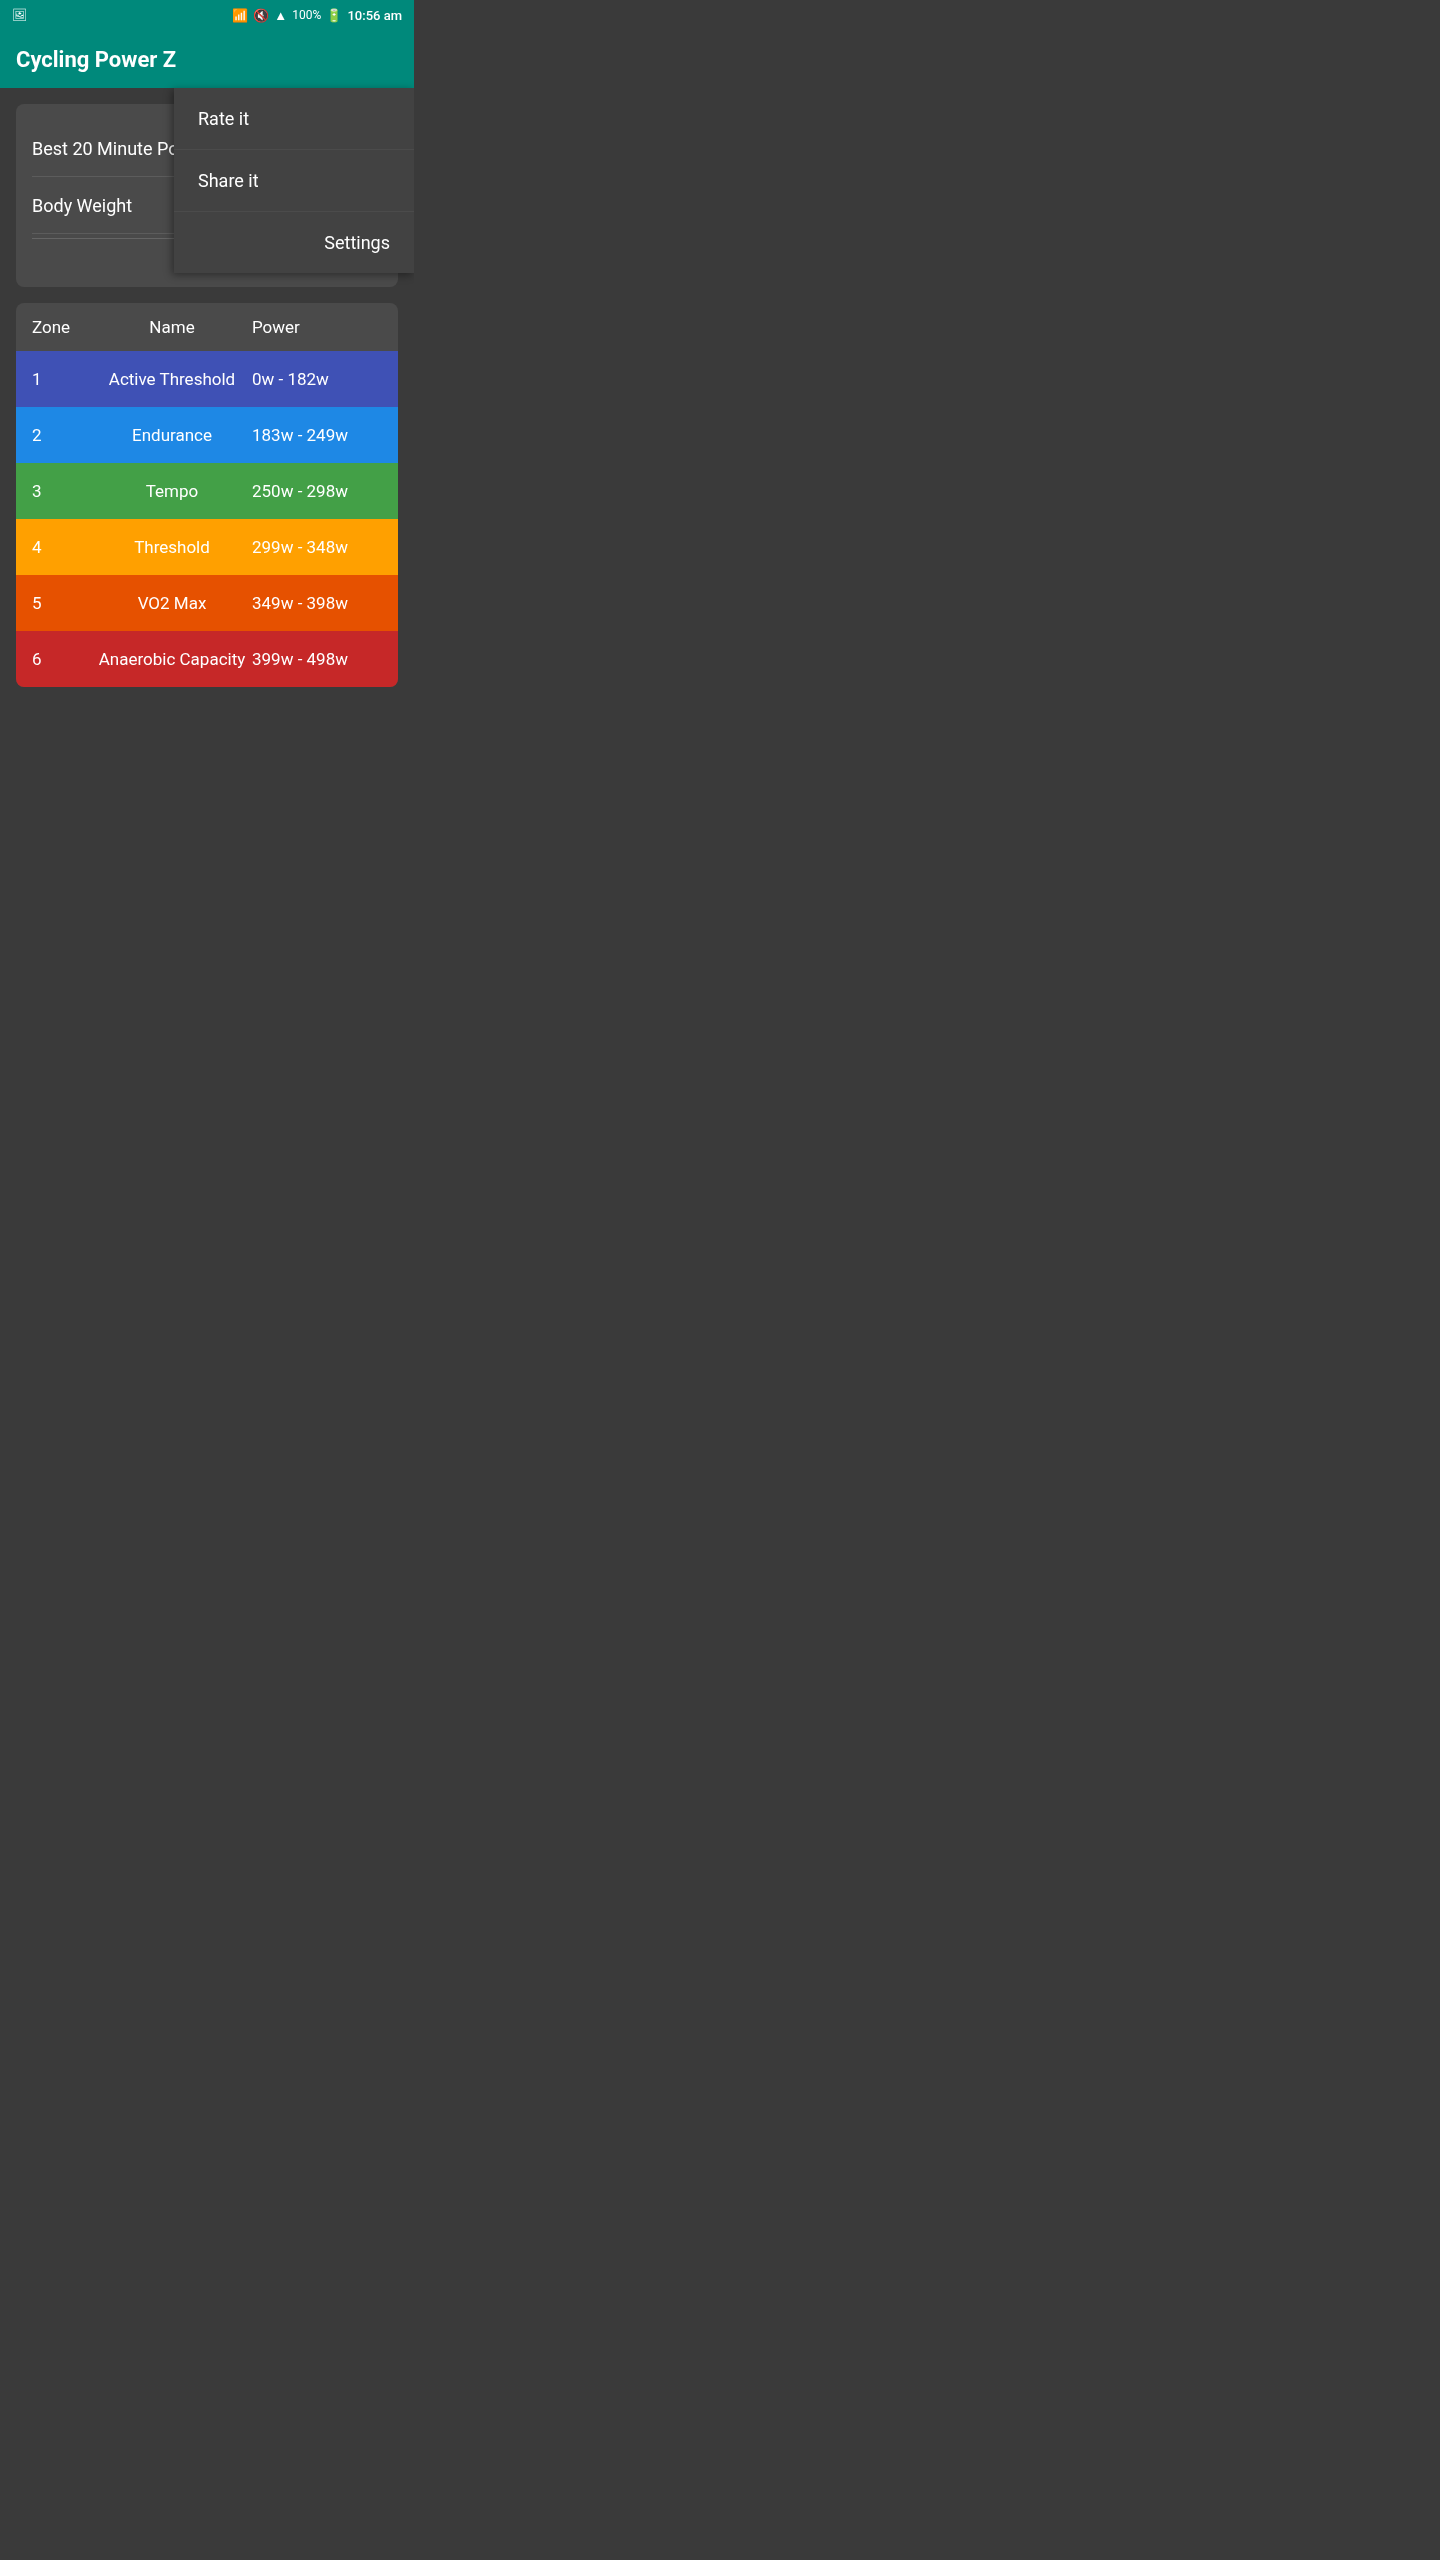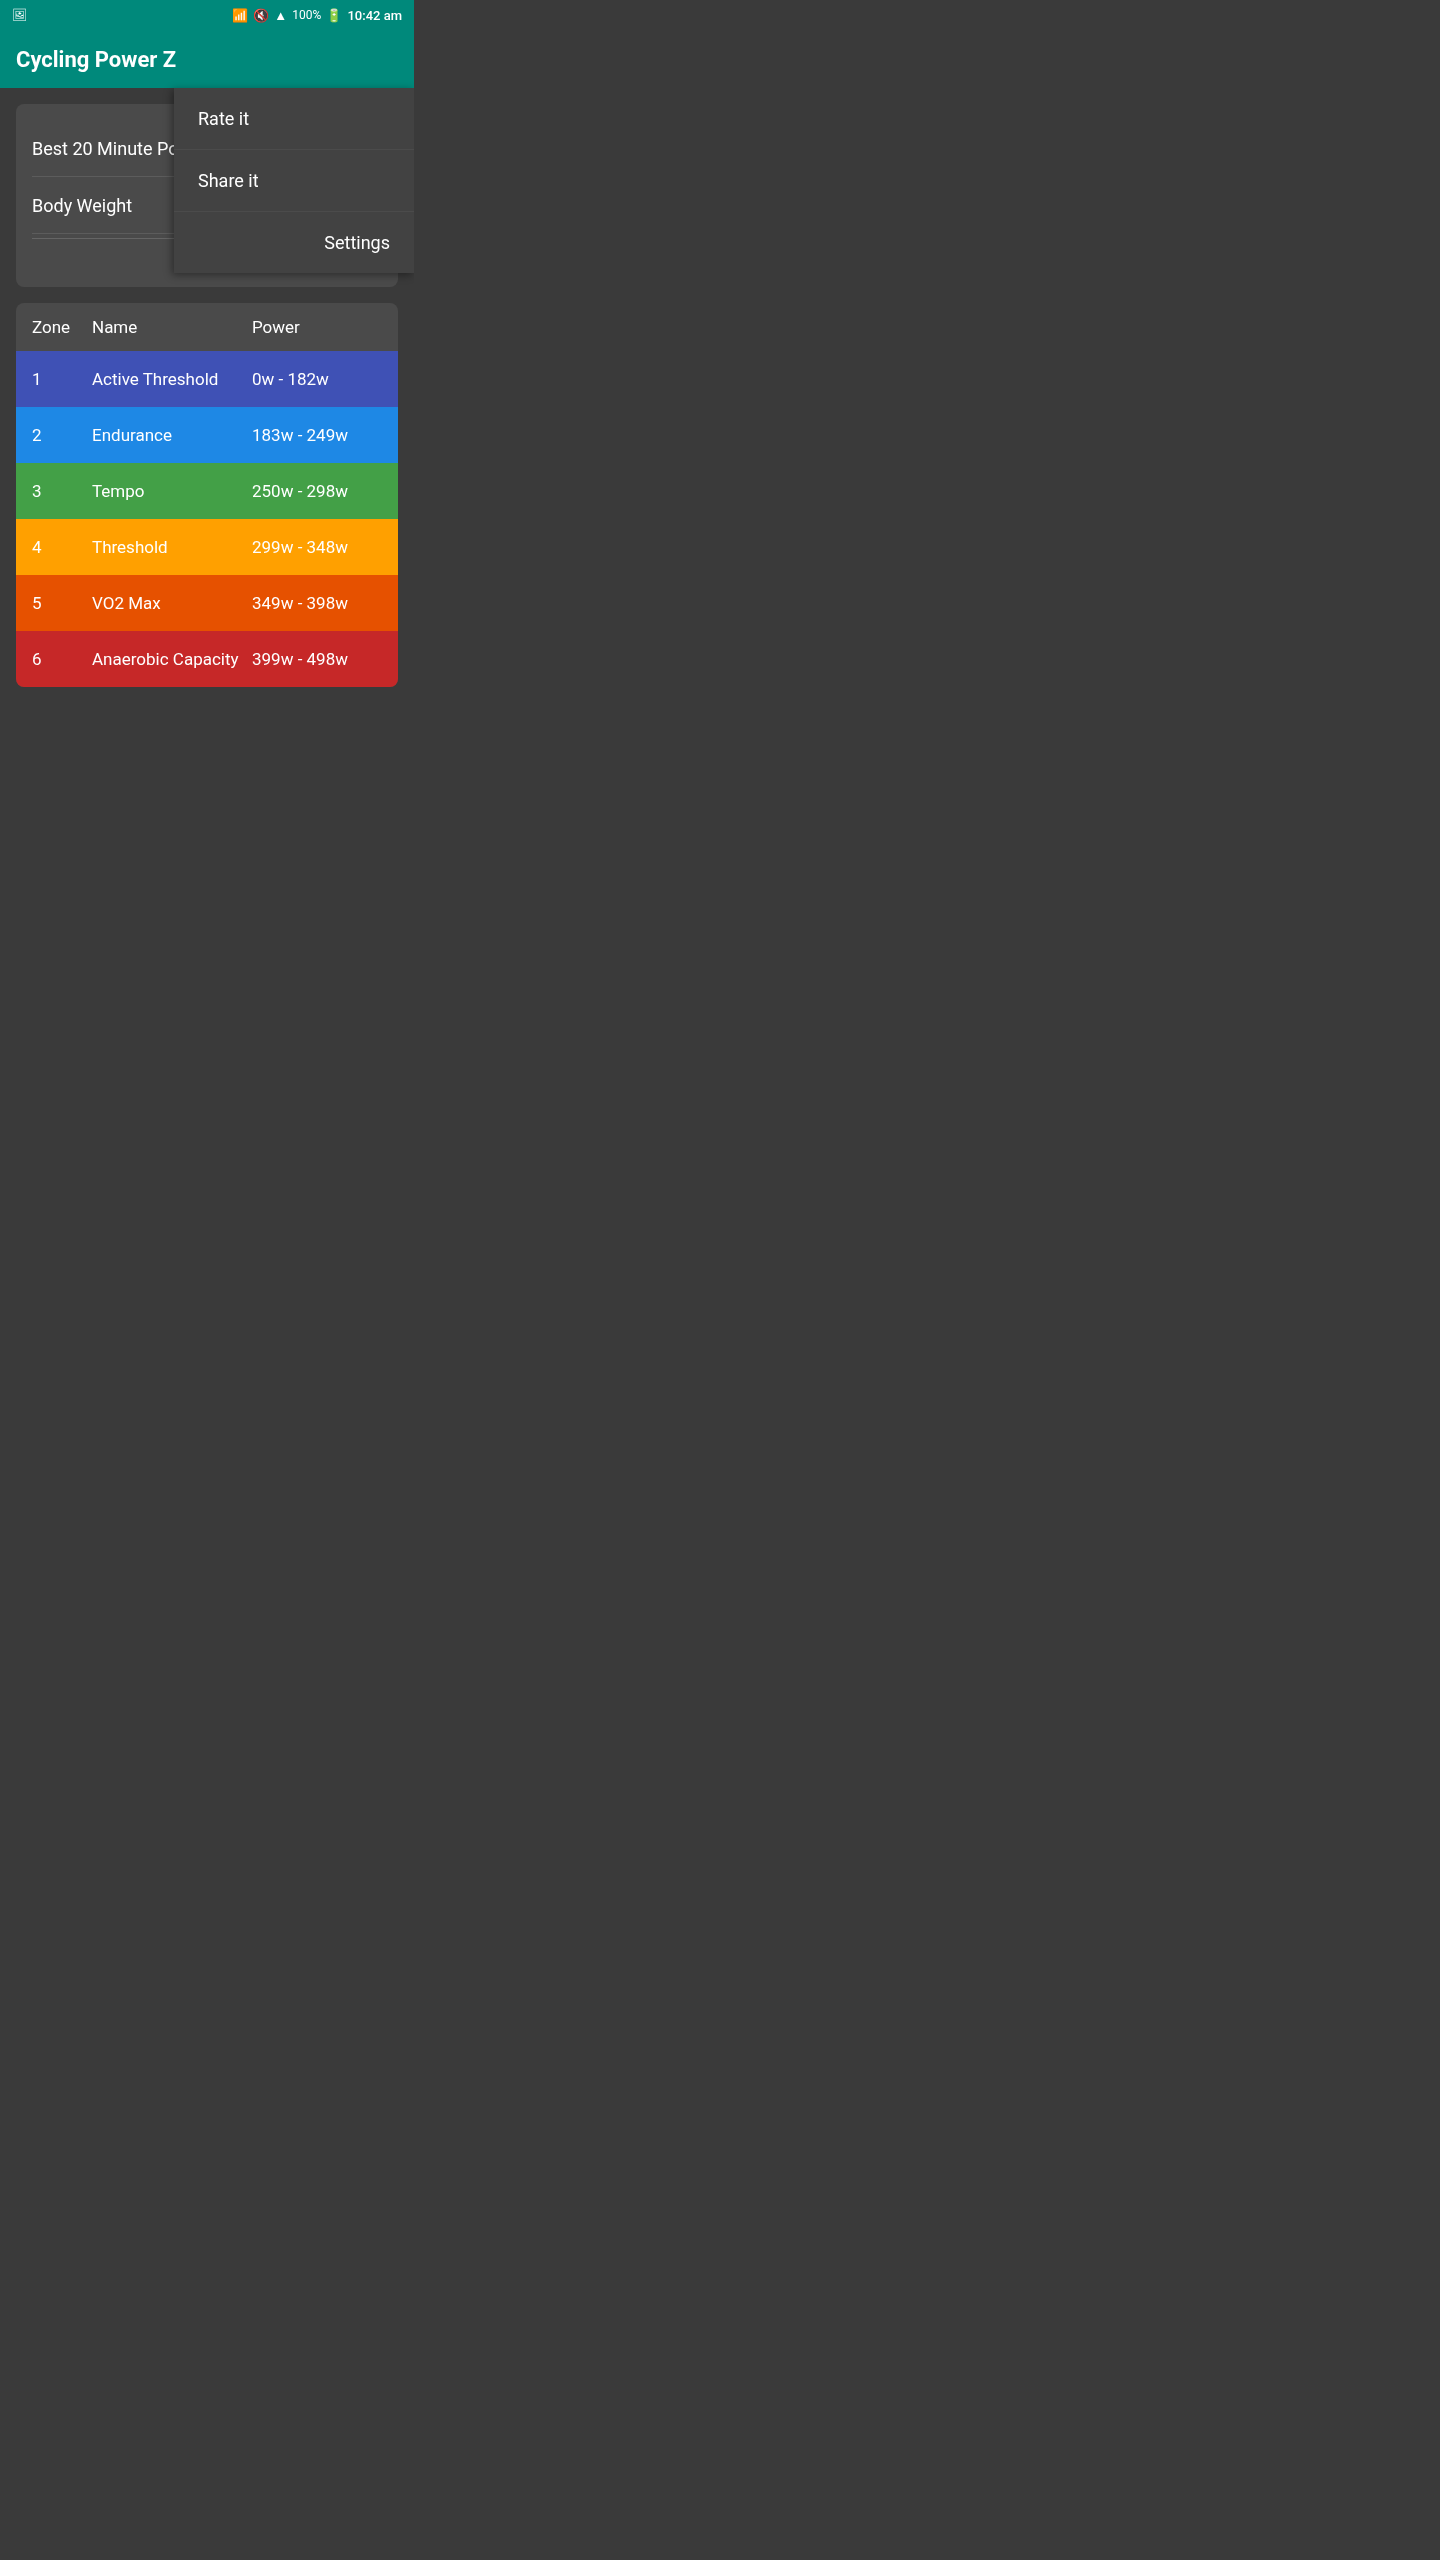--- a/index.html
+++ b/index.html
@@ -164,21 +164,21 @@
       border-radius: 8px;
       overflow: hidden;
     }
     .table-header {
       display: flex;
       padding: 14px 16px;
       color: white;
       font-size: 17px;
     }
     .col-zone { width: 60px; }
-    .col-name { flex: 1; }
+    .col-name { flex: 1; text-align: center; }
     .col-power { text-align: left; min-width: 130px; }
 
     .table-row {
       display: flex;
       align-items: center;
       padding: 18px 16px;
       color: white;
       font-size: 17px;
     }
 
@@ -213,21 +213,21 @@
   <div class="status-icons">
 
     <span style="color:white;font-size:13px;">📶</span>
 
     <span style="color:white;font-size:13px;">🔇</span>
 
     <span style="color:white;font-size:13px;">▲</span>
     <span class="status-icon">100%</span>
 
     <span style="color:white;font-size:13px;">🔋</span>
-    <span class="status-time">10:42 am</span>
+    <span class="status-time">10:56 am</span>
   </div>
 </div>
 
 <div class="app-bar">
   <span class="app-title">Cycling Power Z</span>
 </div>
 
 <div style="position:relative; height:0;">
   <div class="left-dimmer"></div>
   <div class="dropdown-overlay">

